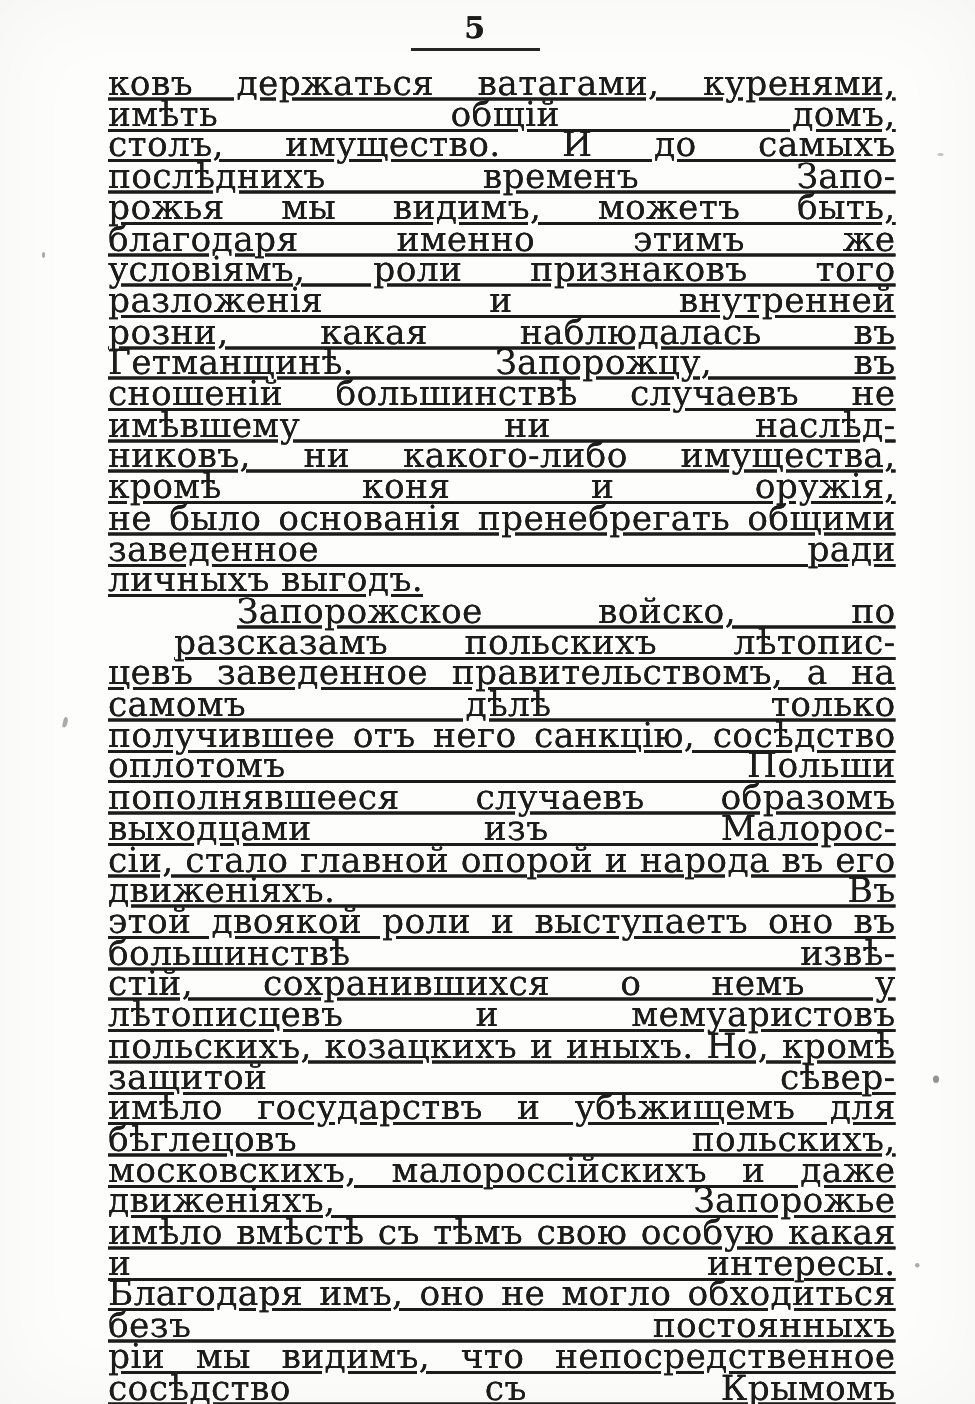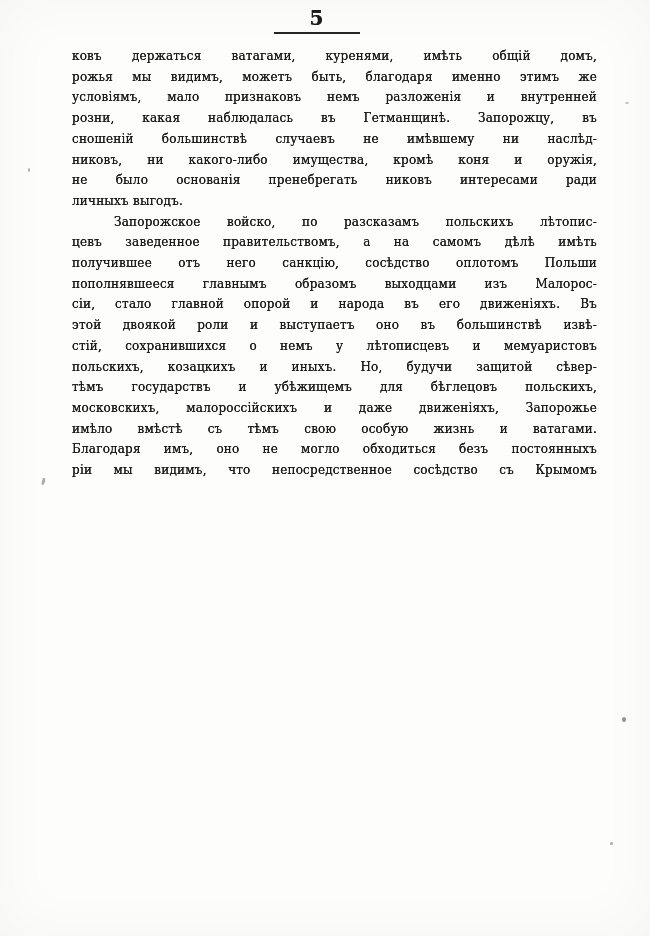--- a/index.html
+++ b/index.html
@@ -34,30 +34,31 @@
     background: #262626;
     margin: 2px auto 0;
   }
   .textblock {
     position: absolute;
     left: 72px;
     top: 46px;
     width: 525px;
   }
   .ln {
-    font-size: 12px;
+    font-size: 23px;
     line-height: 20.7px;
     letter-spacing: 0.2px;
     text-align: justify;
     text-align-last: justify;
     white-space: normal;
     text-shadow: 0 0 0.3px currentColor;
+    text-decoration: underline;
   }
   .ln.end { text-align-last: left; }
-  .ln.ind { text-indent: 42px; }
+  .ln.ind { text-indent: 42px; margin-left: 44px; }
   .speck {
     position: absolute;
     background: #5a5a5a;
     border-radius: 50%;
     opacity: 0.5;
   }
   .speck.s1 { left: 28px;  top: 168px; width: 2px; height: 4px; }
   .speck.s2 { left: 42px;  top: 478px; width: 3px; height: 7px; transform: rotate(14deg); border-radius: 40% 60% 60% 40%; }
   .speck.s3 { left: 622px; top: 717px; width: 4px; height: 5px; opacity: 0.65; }
   .speck.s4 { left: 610px; top: 842px; width: 3px; height: 3px; }
@@ -71,41 +72,42 @@
 
   <div class="header">
     <div class="pagenum">5</div>
     <div class="pagenum-rule"></div>
   </div>
 
   <div class="textblock">
 
     <div>
       <div class="ln">ковъ держаться ватагами, куренями, имѣть общій домъ,</div>
+      <div class="ln">столъ, имущество. И до самыхъ послѣднихъ временъ Запо-</div>
       <div class="ln">рожья мы видимъ, можетъ быть, благодаря именно этимъ же</div>
-      <div class="ln">условіямъ, мало признаковъ немъ разложенія и внутренней</div>
+      <div class="ln">условіямъ, роли признаковъ того разложенія и внутренней</div>
       <div class="ln">розни, какая наблюдалась въ Гетманщинѣ. Запорожцу, въ</div>
       <div class="ln">сношеній большинствѣ случаевъ не имѣвшему ни наслѣд-</div>
       <div class="ln">никовъ, ни какого-либо имущества, кромѣ коня и оружія,</div>
-      <div class="ln">не было основанія пренебрегать никовъ интересами ради</div>
+      <div class="ln">не было основанія пренебрегать общими заведенное ради</div>
       <div class="ln end">личныхъ выгодъ.</div>
     </div>
 
     <div>
       <div class="ln ind">Запорожское войско, по разсказамъ польскихъ лѣтопис-</div>
-      <div class="ln">цевъ заведенное правительствомъ, а на самомъ дѣлѣ имѣть</div>
+      <div class="ln">цевъ заведенное правительствомъ, а на самомъ дѣлѣ только</div>
       <div class="ln">получившее отъ него санкцію, сосѣдство оплотомъ Польши</div>
-      <div class="ln">пополнявшееся главнымъ образомъ выходцами изъ Малорос-</div>
+      <div class="ln">пополнявшееся случаевъ образомъ выходцами изъ Малорос-</div>
       <div class="ln">сіи, стало главной опорой и народа въ его движеніяхъ. Въ</div>
       <div class="ln">этой двоякой роли и выступаетъ оно въ большинствѣ извѣ-</div>
       <div class="ln">стій, сохранившихся о немъ у лѣтописцевъ и мемуаристовъ</div>
-      <div class="ln">польскихъ, козацкихъ и иныхъ. Но, будучи защитой сѣвер-</div>
-      <div class="ln">тѣмъ государствъ и убѣжищемъ для бѣглецовъ польскихъ,</div>
+      <div class="ln">польскихъ, козацкихъ и иныхъ. Но, кромѣ защитой сѣвер-</div>
+      <div class="ln">имѣло государствъ и убѣжищемъ для бѣглецовъ польскихъ,</div>
       <div class="ln">московскихъ, малороссійскихъ и даже движеніяхъ, Запорожье</div>
-      <div class="ln">имѣло вмѣстѣ съ тѣмъ свою особую жизнь и ватагами.</div>
+      <div class="ln">имѣло вмѣстѣ съ тѣмъ свою особую какая и интересы.</div>
       <div class="ln">Благодаря имъ, оно не могло обходиться безъ постоянныхъ</div>
       <div class="ln">ріи мы видимъ, что непосредственное сосѣдство съ Крымомъ</div>
 
     </div>
 
   </div>
 
   <div class="speck s1"></div>
   <div class="speck s2"></div>
   <div class="speck s3"></div>

